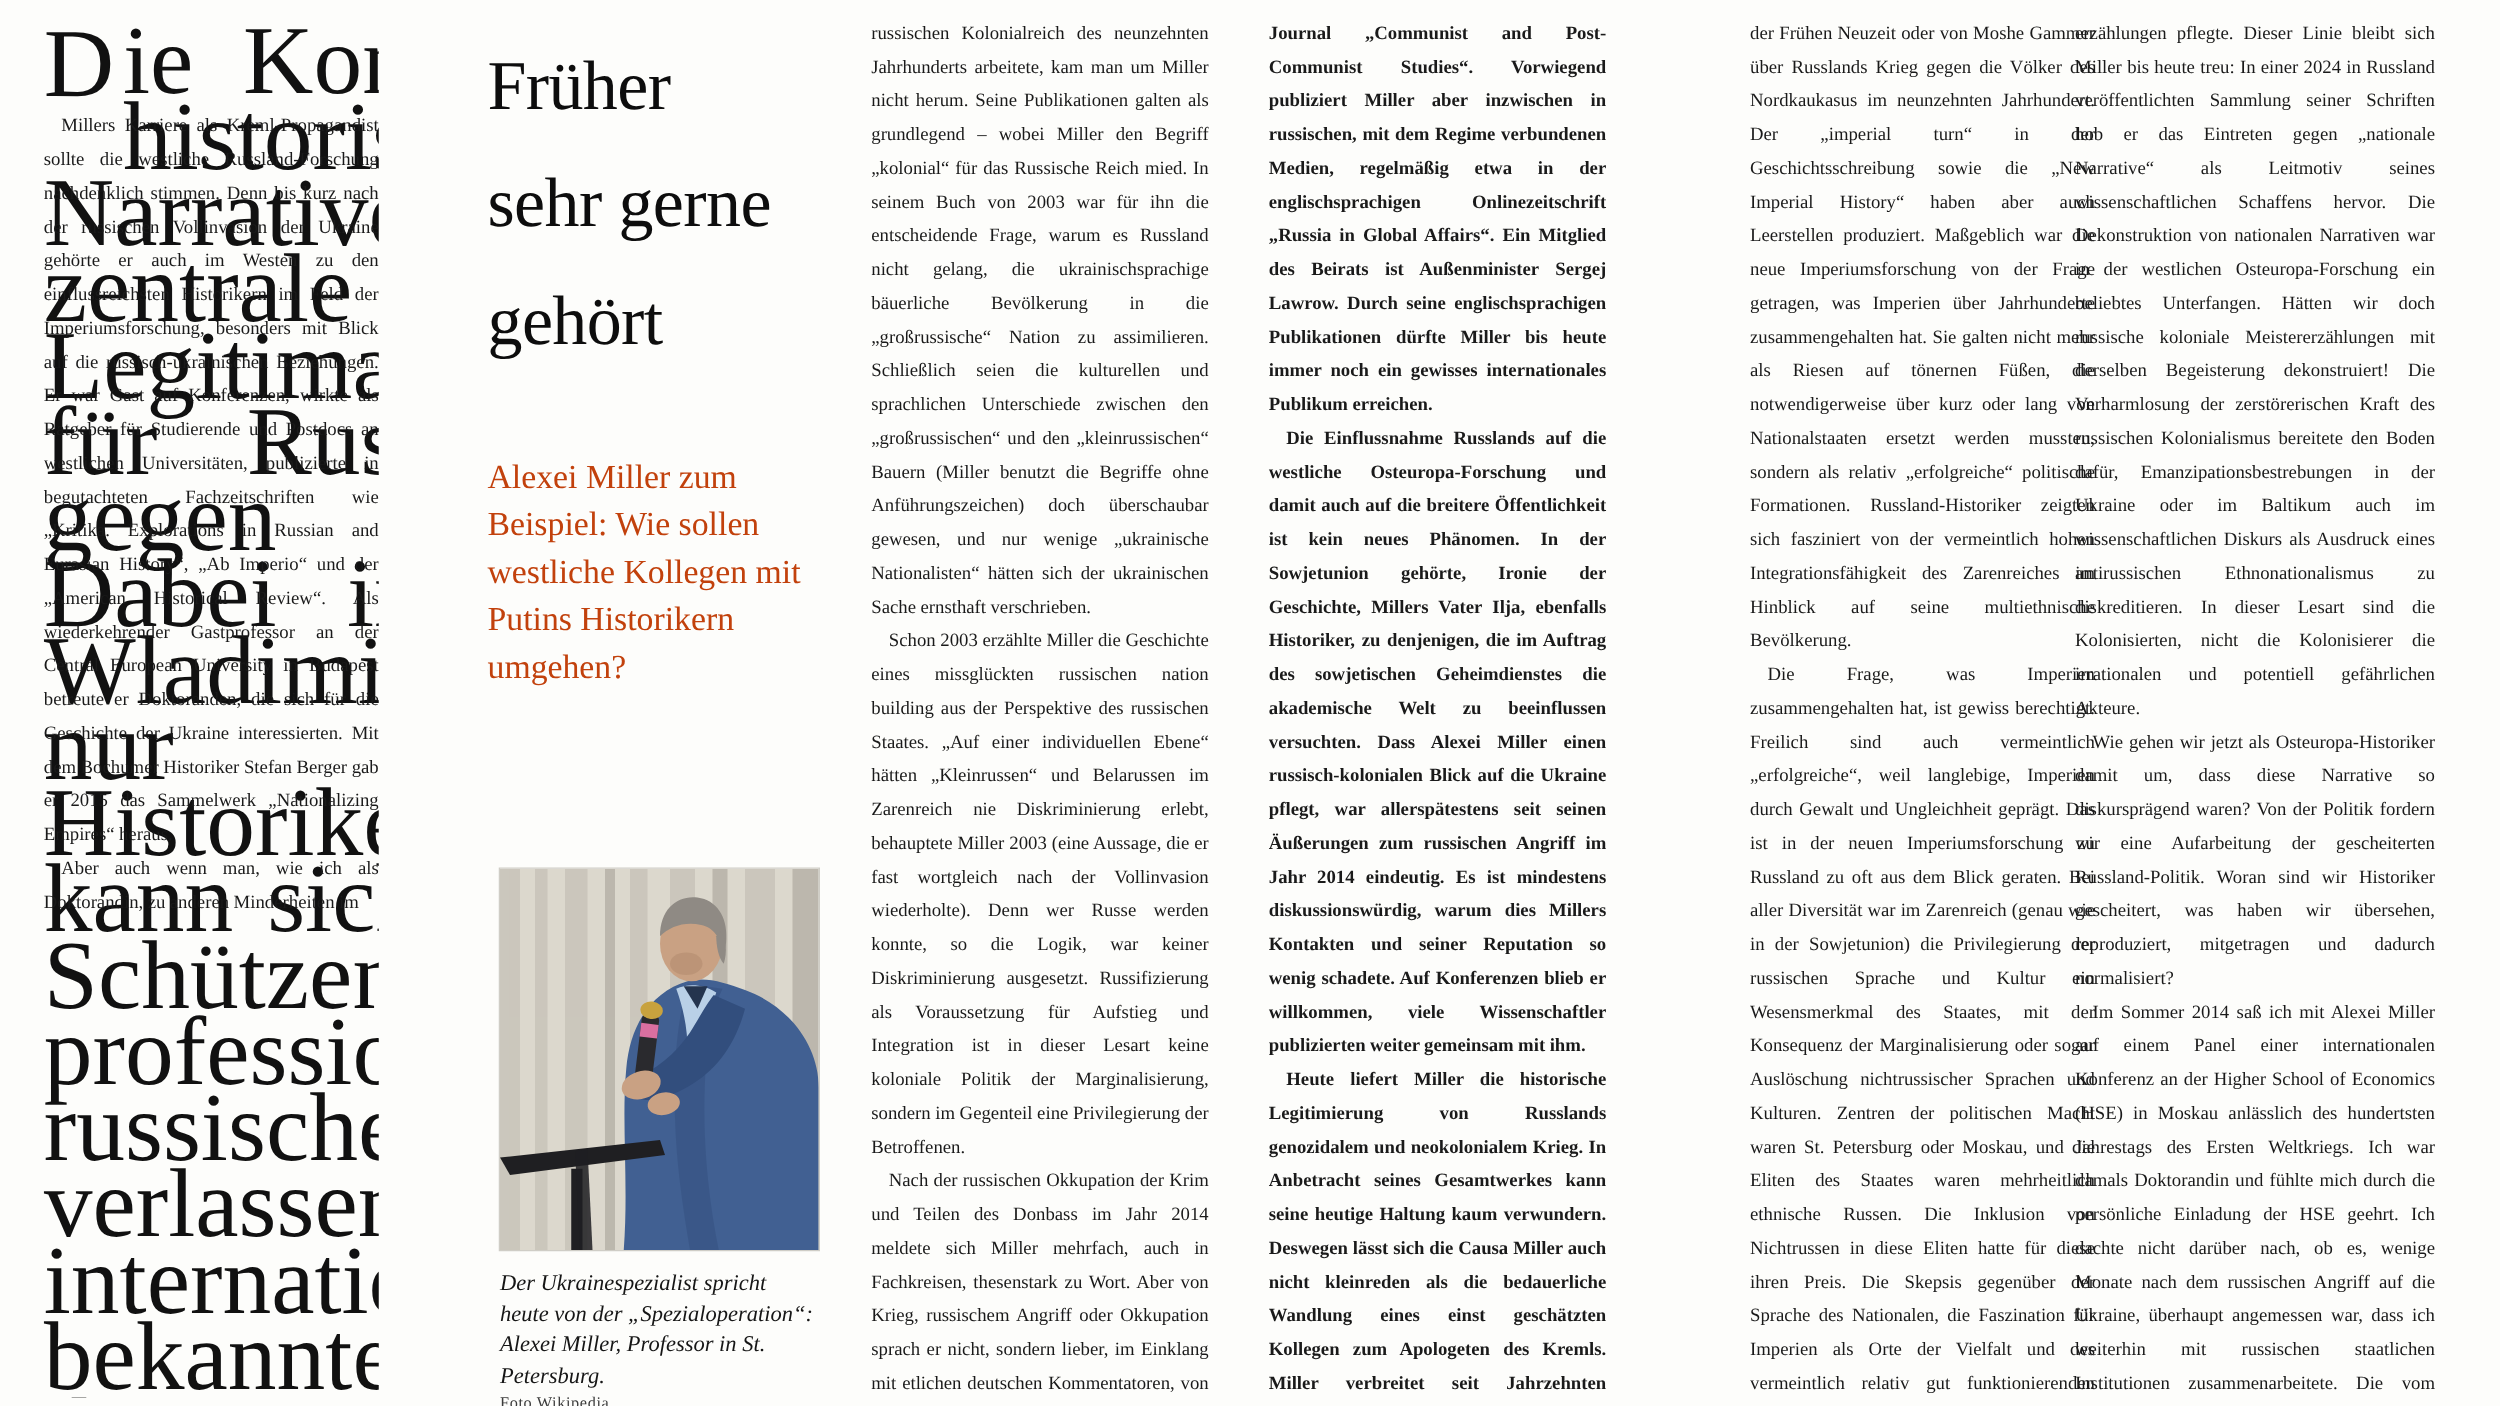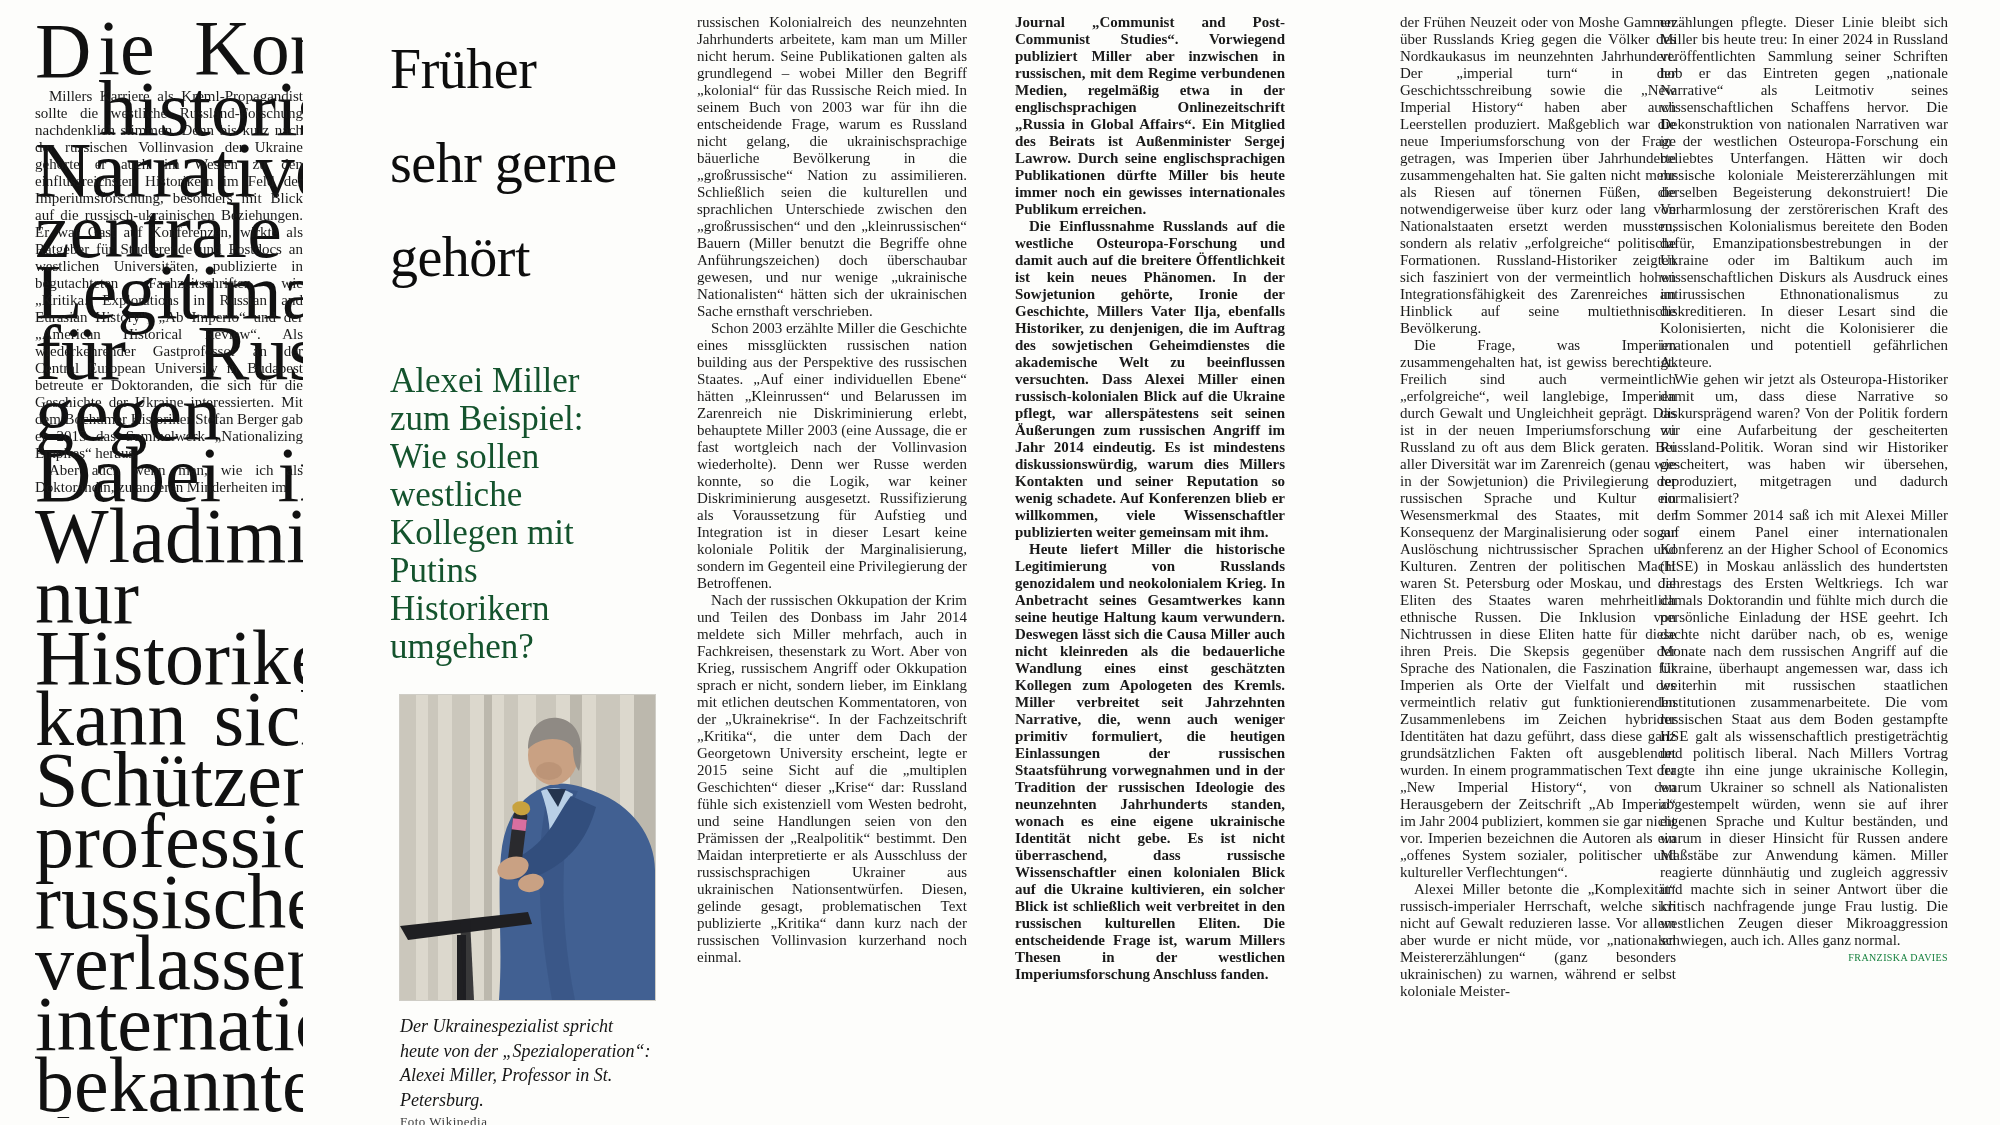--- a/index.html
+++ b/index.html
@@ -16,21 +16,21 @@
   .textcol{
     position:absolute;top:14px;height:1104px;overflow:hidden;
   }
   .c1{left:35px;width:268px;}
   .c3{left:697px;width:270px;}
   .c4{left:1015px;width:270px;font-weight:bold;}
   .c5{left:1400px;width:276px;}
   .c6{left:1660px;width:288px;}
   .frag{
     margin:0;
-    font-size:15px;line-height:17px;
+    font-size:15px;line-height:27px;
     text-align:justify;
     hyphens:auto;-webkit-hyphens:auto;
     word-spacing:-0.2px;
   }
   .frag.indent{text-indent:14px;}
   .frag.flush,.frag.dropcap{text-indent:0;}
   .dropcap{
     float:left;
     font-size:78px;line-height:61px;
     height:71px;
@@ -50,23 +50,23 @@
     width:245px;
     font-size:56px;line-height:94px;
     font-weight:normal;
     letter-spacing:-0.5px;
     color:#0d0d0d;
     padding-top:8px;
   }
   .subhead{
     position:absolute;left:0;top:348px;
     margin:0;width:255px;
-    font-size:35px;line-height:38px;
+    font-size:27px;line-height:38px;
     font-weight:normal;
-    color:#14532d;
+    color:#c2410c;
   }
   .photo{
     position:absolute;left:10px;top:681px;
     width:255px;height:305px;margin:0;
     outline:1px solid #cfcdc6;
   }
   .photo svg{display:block;width:255px;height:305px;}
   .caption{
     position:absolute;left:10px;top:1000px;
     width:252px;

